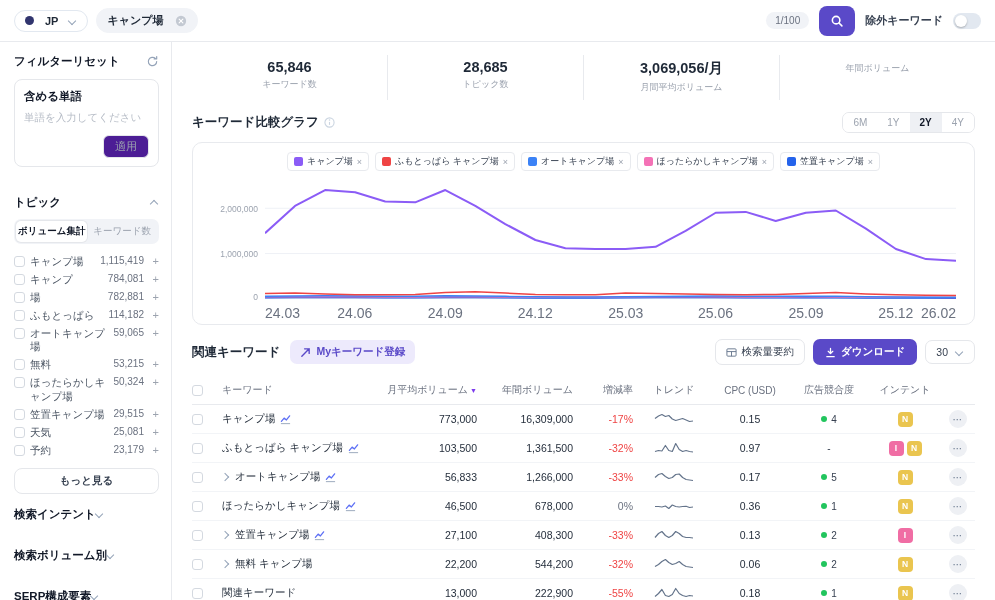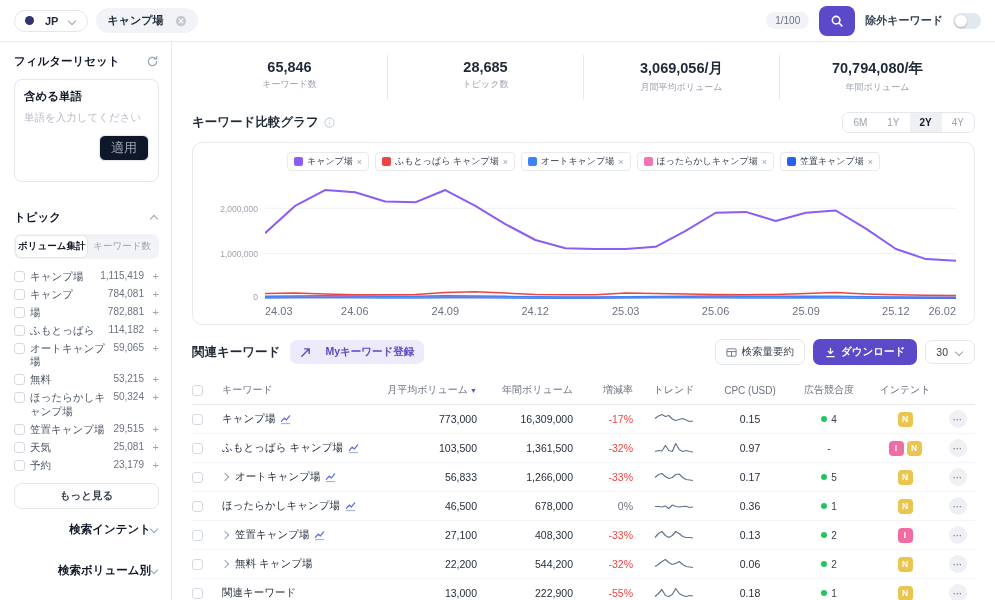--- a/index.html
+++ b/index.html
@@ -19,39 +19,39 @@
 .toggle .knob{position:absolute;left:2px;top:2px;width:12px;height:12px;border-radius:50%;background:#fff;box-shadow:0 1px 2px rgba(0,0,0,.25)}
 
 .layout{display:flex;height:558px}
 .sidebar{width:172px;border-right:1px solid #e8eaee;padding:12px 12px 0 14px;flex-shrink:0;overflow:hidden}
 .main{flex:1;padding:0 20px;overflow:hidden}
 
 .sb-row{display:flex;align-items:center;justify-content:space-between}
 .sb-title{font-size:11.5px;font-weight:bold;color:#111827}
 .include-box{border:1px solid #e5e7eb;border-radius:8px;padding:9px 9px 8px;margin-top:10px}
 .placeholder{color:#b6bcc6;font-size:10.5px;margin-top:7px}
-.apply-btn{display:block;margin:10px 0 12px auto;border:1px solid #e5e7eb;border-radius:6px;
-  padding:3px 11px;font-size:13px;color:#9ca3af;background:#0f172a;cursor:pointer}
+.apply-btn{display:block;margin:10px 0 0 auto;border:1px solid #e5e7eb;border-radius:6px;
+  padding:3px 11px;font-size:11px;color:#9ca3af;background:#4c1d95;cursor:pointer}
 .section-head{display:flex;align-items:center;justify-content:space-between;margin-top:28px;cursor:pointer}
 .chev{width:6px;height:6px;border-right:1.5px solid #94a3b8;border-bottom:1.5px solid #94a3b8;display:inline-block;transform:rotate(45deg);margin-right:2px}
 .chev.up{transform:rotate(-135deg);margin-top:3px}
 .chev.right{transform:rotate(-45deg)}
 .tabs{display:flex;background:#f1f3f7;border-radius:7px;padding:2px;margin-top:9px}
 .tab{flex:1;text-align:center;font-size:9.5px;padding:4px 2px;border-radius:5px;color:#9ca3af;cursor:pointer;white-space:nowrap}
 .tab.active{background:#fff;color:#111827;font-weight:bold;box-shadow:0 0 0 1px #e5e7eb}
 .topic-list{margin-top:8px}
 .topic-item{display:flex;align-items:flex-start;gap:5px;padding:2.5px 0;font-size:10.5px;cursor:pointer}
 .cb{width:11px;height:11px;border:1px solid #d4d9e0;border-radius:3px;background:#fff;flex-shrink:0;display:inline-block;cursor:pointer}
 .topic-item .cb{margin-top:1px}
 .ti-label{color:#4b5563;line-height:1.25;flex:1;min-width:0}
 .ti-val{color:#6b7280;font-size:10px;margin-left:auto;white-space:nowrap}
 .ti-add{color:#9ca3af;font-size:11px;width:10px;text-align:right;cursor:pointer}
 .more-btn{display:block;width:100%;border:1px solid #e5e7eb;border-radius:8px;background:#fff;
   padding:5px 0;font-size:10.5px;font-weight:bold;color:#374151;margin-top:8px;cursor:pointer;text-align:center}
-.collapse-sec{display:flex;align-items:center;justify-content:flex-end;padding:13px 0;cursor:pointer}
+.collapse-sec{display:flex;align-items:center;justify-content:flex-start;padding:13px 0;cursor:pointer}
 .collapse-sec .sb-title{font-size:11.5px}
 
 .stats{display:flex;margin-top:13px}
 .stat{flex:1;text-align:center;padding:4px 0 6px}
 .stat + .stat{border-left:1px solid #e8eaee}
 .stat-val{font-size:14.5px;font-weight:bold;color:#1f2937}
 .stat-label{font-size:9px;color:#9ca3af;margin-top:3px}
 
 .chart-head{display:flex;align-items:center;justify-content:space-between;margin-top:12px}
 .chart-title{display:flex;align-items:center;gap:5px;font-size:12.5px;font-weight:bold}
@@ -60,28 +60,28 @@
 .range-btn.active{background:#eef0f4;color:#111827;font-weight:bold}
 .chart-card{border:1px solid #e8eaee;border-radius:10px;margin-top:9px;padding:9px 14px 6px}
 .legend{display:flex;justify-content:center;gap:6px;flex-wrap:nowrap}
 .legend-chip{display:inline-flex;align-items:center;gap:4px;border:1px solid #e8eaee;border-radius:4px;
   padding:2px 6px;font-size:9px;color:#374151;background:#fff;cursor:pointer;white-space:nowrap}
 .legend-sq{width:9px;height:9px;border-radius:2px;display:inline-block}
 .legend-x{color:#9ca3af;font-size:9px;cursor:pointer}
 .plot-wrap{position:relative;margin:10px 4px 0 58px;height:118px}
 .plot-wrap svg{position:absolute;inset:0;width:100%;height:100%}
 .ylab{position:absolute;right:calc(100% + 7px);font-size:8.5px;color:#9ca3af;white-space:nowrap;transform:translateY(-50%)}
-.xlabs{position:relative;height:15px;margin:4px 4px 0 58px;font-size:11px;color:#6b7280}
+.xlabs{position:relative;height:15px;margin:4px 4px 0 58px;font-size:14px;color:#6b7280}
 .xlab{position:absolute;top:2px;transform:translateX(-50%);white-space:nowrap}
 .xlab.first{transform:none}
 .xlab.last{transform:translateX(-100%)}
 
 .tbl-head{display:flex;align-items:center;margin-top:14px;gap:10px}
 .tbl-title{font-size:12.5px;font-weight:bold}
-.mykw-btn{display:inline-flex;align-items:center;gap:14px;background:#edeafc;color:#5a49c8;border-radius:7px;
+.mykw-btn{display:inline-flex;align-items:center;gap:5px;background:#edeafc;color:#5a49c8;border-radius:7px;
   padding:5px 10px;font-size:10.5px;font-weight:bold;cursor:pointer}
 .tbl-head-right{margin-left:auto;display:flex;align-items:center;gap:8px}
 .outline-btn{display:inline-flex;align-items:center;gap:5px;border:1px solid #e5e7eb;border-radius:7px;
   padding:5px 10px;font-size:10.5px;color:#374151;background:#fff;cursor:pointer}
 .dl-btn{display:inline-flex;align-items:center;gap:5px;background:#5a49c8;color:#fff;border-radius:7px;
   padding:6px 12px;font-size:10.5px;font-weight:bold;cursor:pointer}
 .pagesize{display:inline-flex;align-items:center;gap:8px;border:1px solid #e5e7eb;border-radius:7px;
   padding:5px 10px;font-size:10.5px;color:#374151;cursor:pointer}
 .grid-row{display:grid;grid-template-columns:26px 1fr 92px 92px 56px 74px 70px 80px 64px 34px;
   align-items:center;column-gap:4px}
@@ -254,21 +254,20 @@
     </div>
     <div class="stat">
       <div class="stat-val">28,685</div>
       <div class="stat-label">トピック数</div>
     </div>
     <div class="stat">
       <div class="stat-val">3,069,056/月</div>
       <div class="stat-label">月間平均ボリューム</div>
     </div>
     <div class="stat">
-      <div class="stat-val">70,794,080/年</div>
       <div class="stat-label">年間ボリューム</div>
     </div>
   </div>
 
   <div class="chart-head">
     <div class="chart-title">
       <span>キーワード比較グラフ</span>
       <svg viewBox="0 0 12 12" width="11" height="11">
             <circle cx="6" cy="6" r="5" fill="none" stroke="#cbd5e1" stroke-width="1.2"></circle>
             <line x1="6" y1="5.4" x2="6" y2="8.6" stroke="#cbd5e1" stroke-width="1.2"></line>

